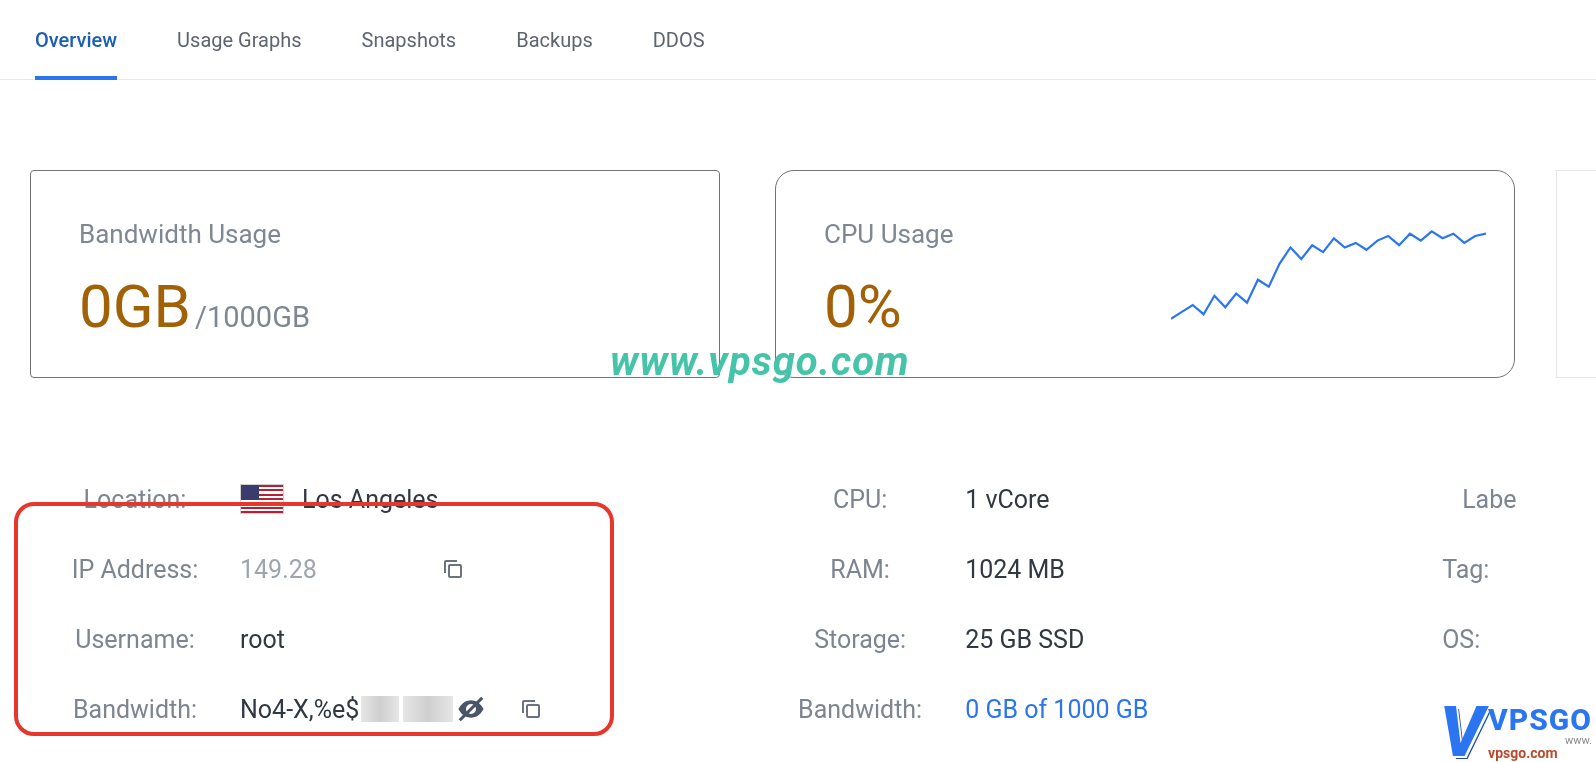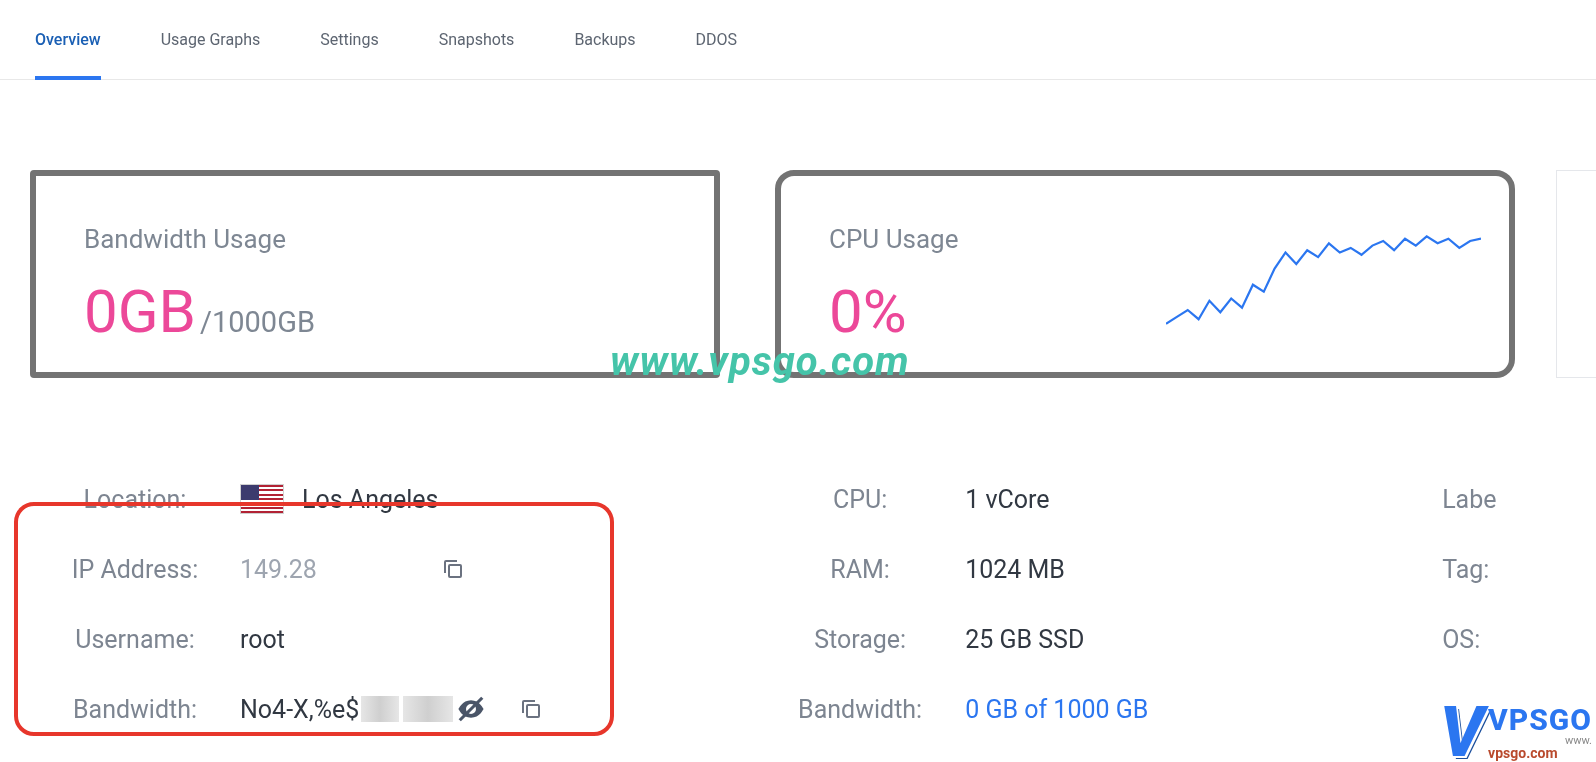--- a/index.html
+++ b/index.html
@@ -14,21 +14,21 @@
     }
     .tabs {
       display: flex;
       gap: 60px;
       padding: 0 35px;
       border-bottom: 1px solid #e8e8e8;
       height: 80px;
       align-items: center;
     }
     .tab {
-      font-size: 16px;
+      font-size: 20px;
       color: #5d6571;
       cursor: pointer;
       height: 80px;
       display: flex;
       align-items: center;
       position: relative;
     }
     .tab.active {
       color: #1a5fb4;
       font-weight: 500;
@@ -39,35 +39,35 @@
       left: 0; right: 0; bottom: 0;
       height: 4px;
       background: #2b76f0;
     }
     .cards {
       display: flex;
       gap: 55px;
       padding: 90px 30px 0 30px;
     }
     .card {
-      border: 6px solid #737373;
+      border: 1px solid #737373;
       border-radius: 4px;
       padding: 48px 48px 44px 48px;
       position: relative;
     }
     .card-bandwidth { width: 690px; height: 208px; }
     .card-cpu { width: 740px; height: 208px; border-radius: 19px; }
     .card-title {
       font-size: 26px;
       color: #7e8793;
       margin-bottom: 22px;
     }
     .big-value {
       font-size: 60px;
-      color: #ec4899;
+      color: #a16207;
       font-weight: 400;
       display: inline;
       text-align: right;
     }
     .sub-value {
       font-size: 29px;
       color: #7e8793;
       margin-left: 4px;
     }
     .cpu-sparkline {
@@ -180,21 +180,20 @@
     .brand-top { font-size: 30px; font-weight: 800; color: #2b76f0; letter-spacing: 1px; text-align: right; }
     .brand-bottom { font-size: 14px; font-weight: 700; color: #b94a2d; }
     .brand-www { font-size: 11px; color: #888; text-align: right; }
   </style>
 </head>
 <body>
 
 <div class="tabs">
   <div class="tab active">Overview</div>
   <div class="tab">Usage Graphs</div>
-  <div class="tab">Settings</div>
   <div class="tab">Snapshots</div>
   <div class="tab">Backups</div>
   <div class="tab">DDOS</div>
 </div>
 
 <div class="cards">
   <div class="card card-bandwidth">
     <div class="card-title">Bandwidth Usage</div>
     <span class="big-value">0GB</span><span class="sub-value">/1000GB</span>
   </div>
@@ -266,21 +265,21 @@
       <span class="value">25 GB SSD</span>
     </div>
     <div class="row">
       <span class="label">Bandwidth:</span>
       <span class="value-link">0 GB of 1000 GB</span>
     </div>
   </div>
 
   <div class="col col3">
     <div class="row">
-      <span class="label" style="width:auto;">Labe</span>
+      <span class="label" style="width:auto;margin-left:20px;">Labe</span>
     </div>
     <div class="row">
       <span class="label" style="width:auto;">Tag:</span>
     </div>
     <div class="row">
       <span class="label" style="width:auto;">OS:</span>
     </div>
   </div>
 </div>
 

